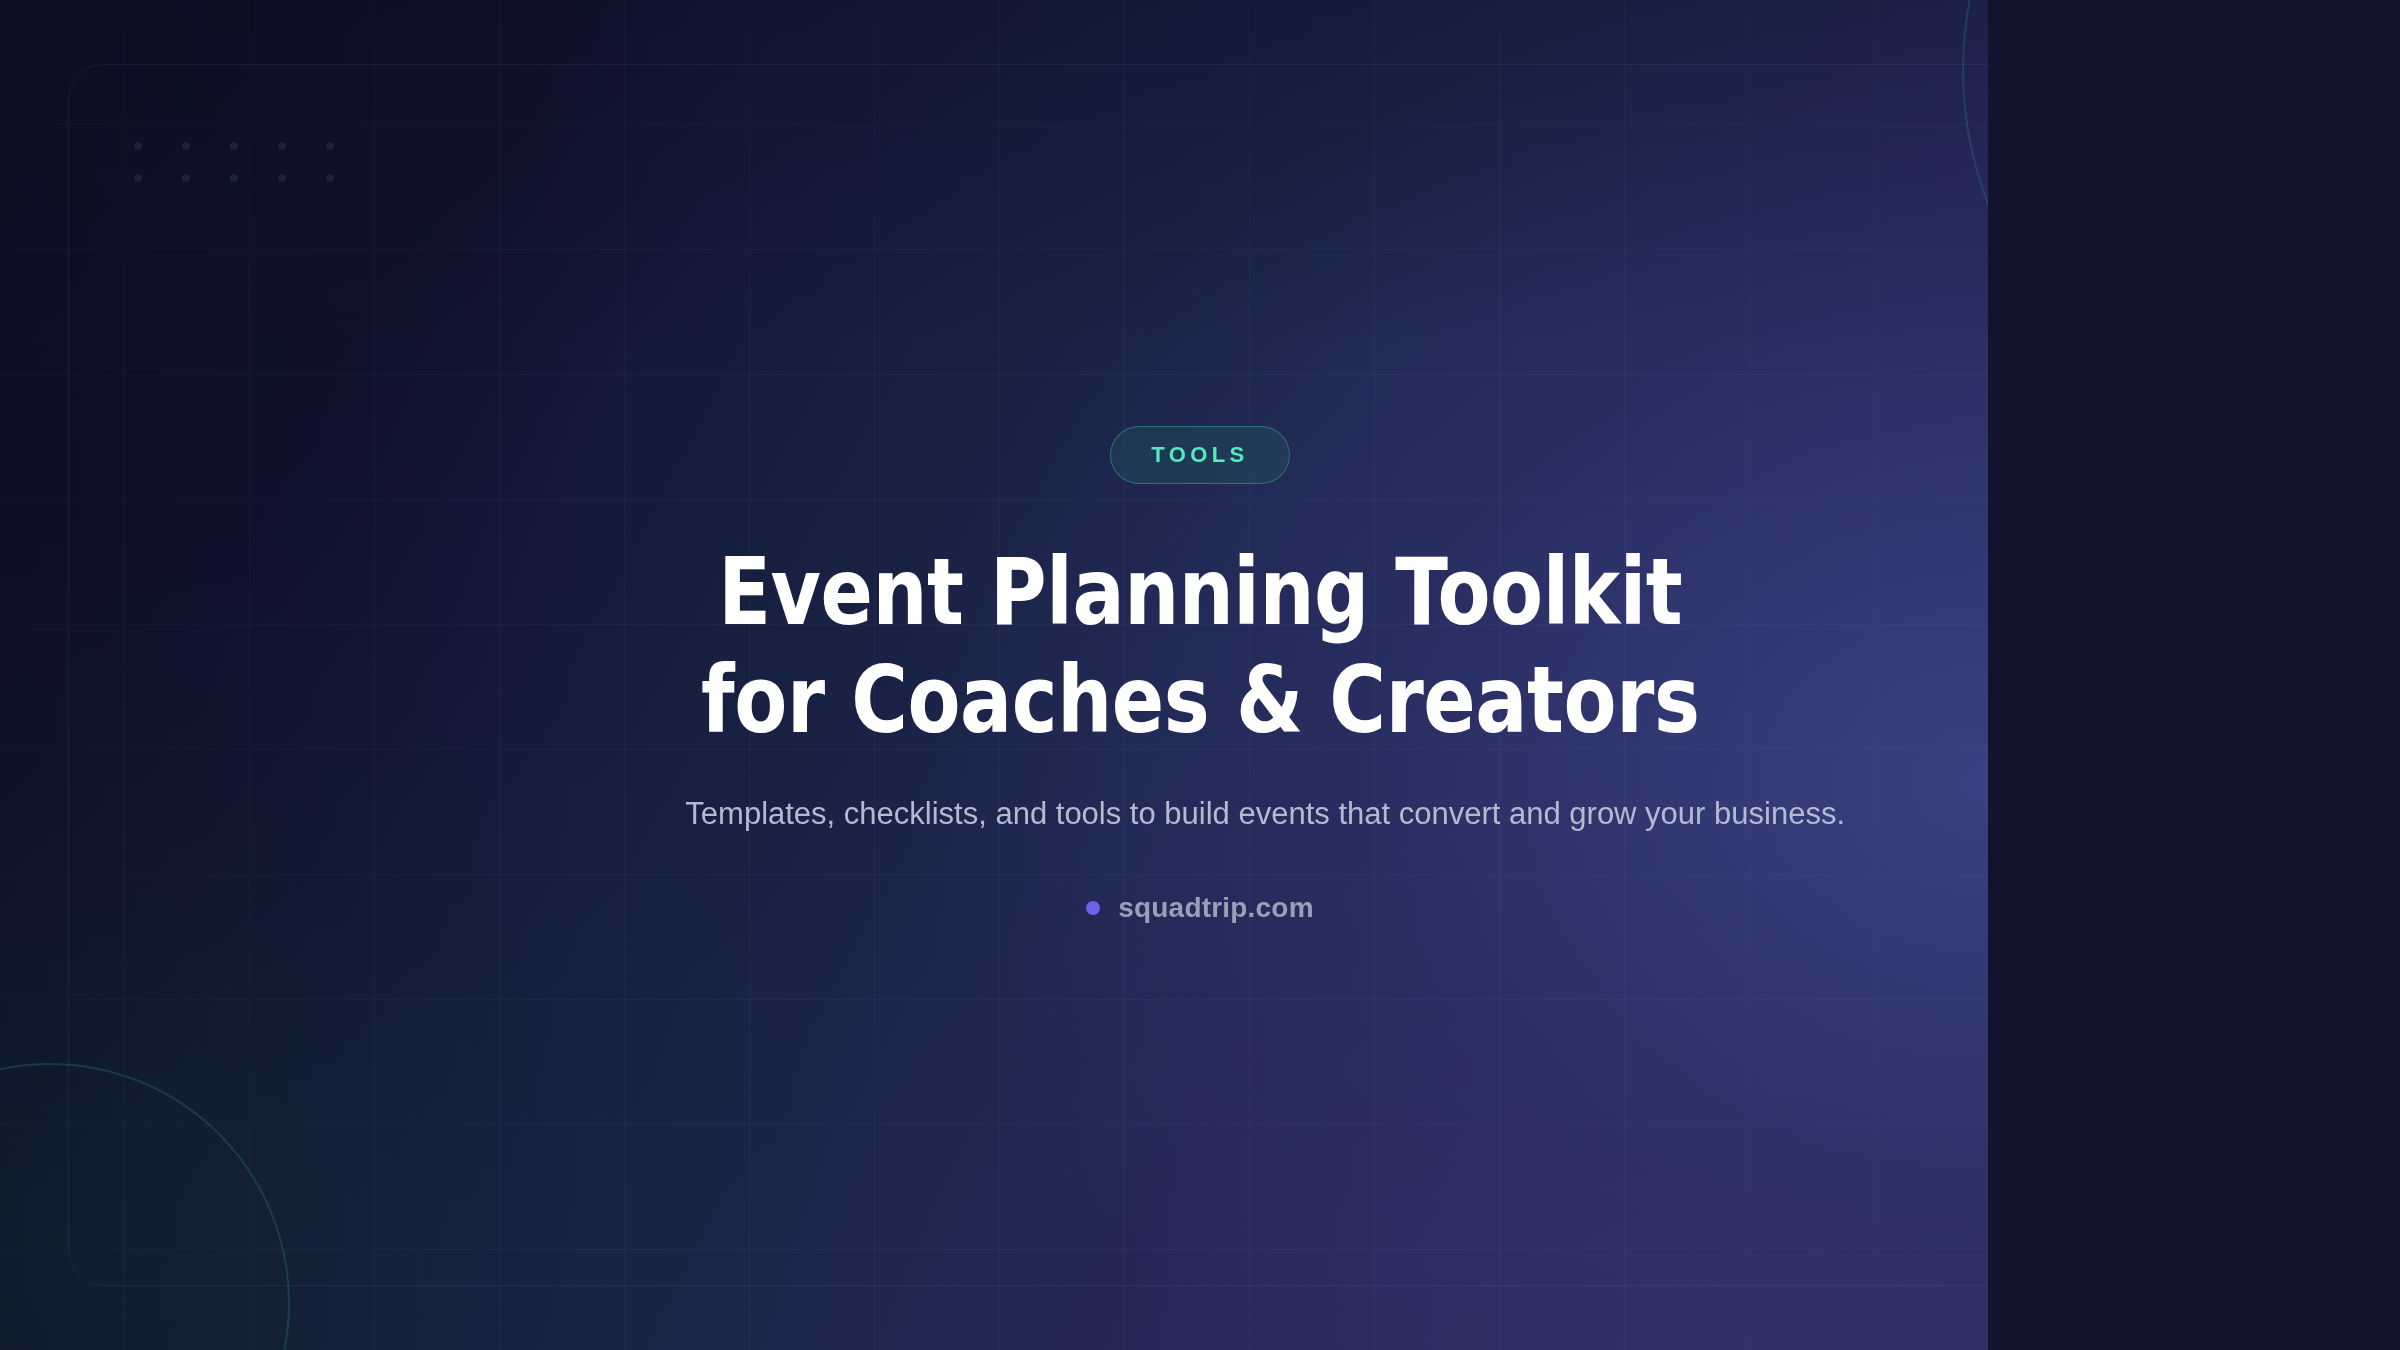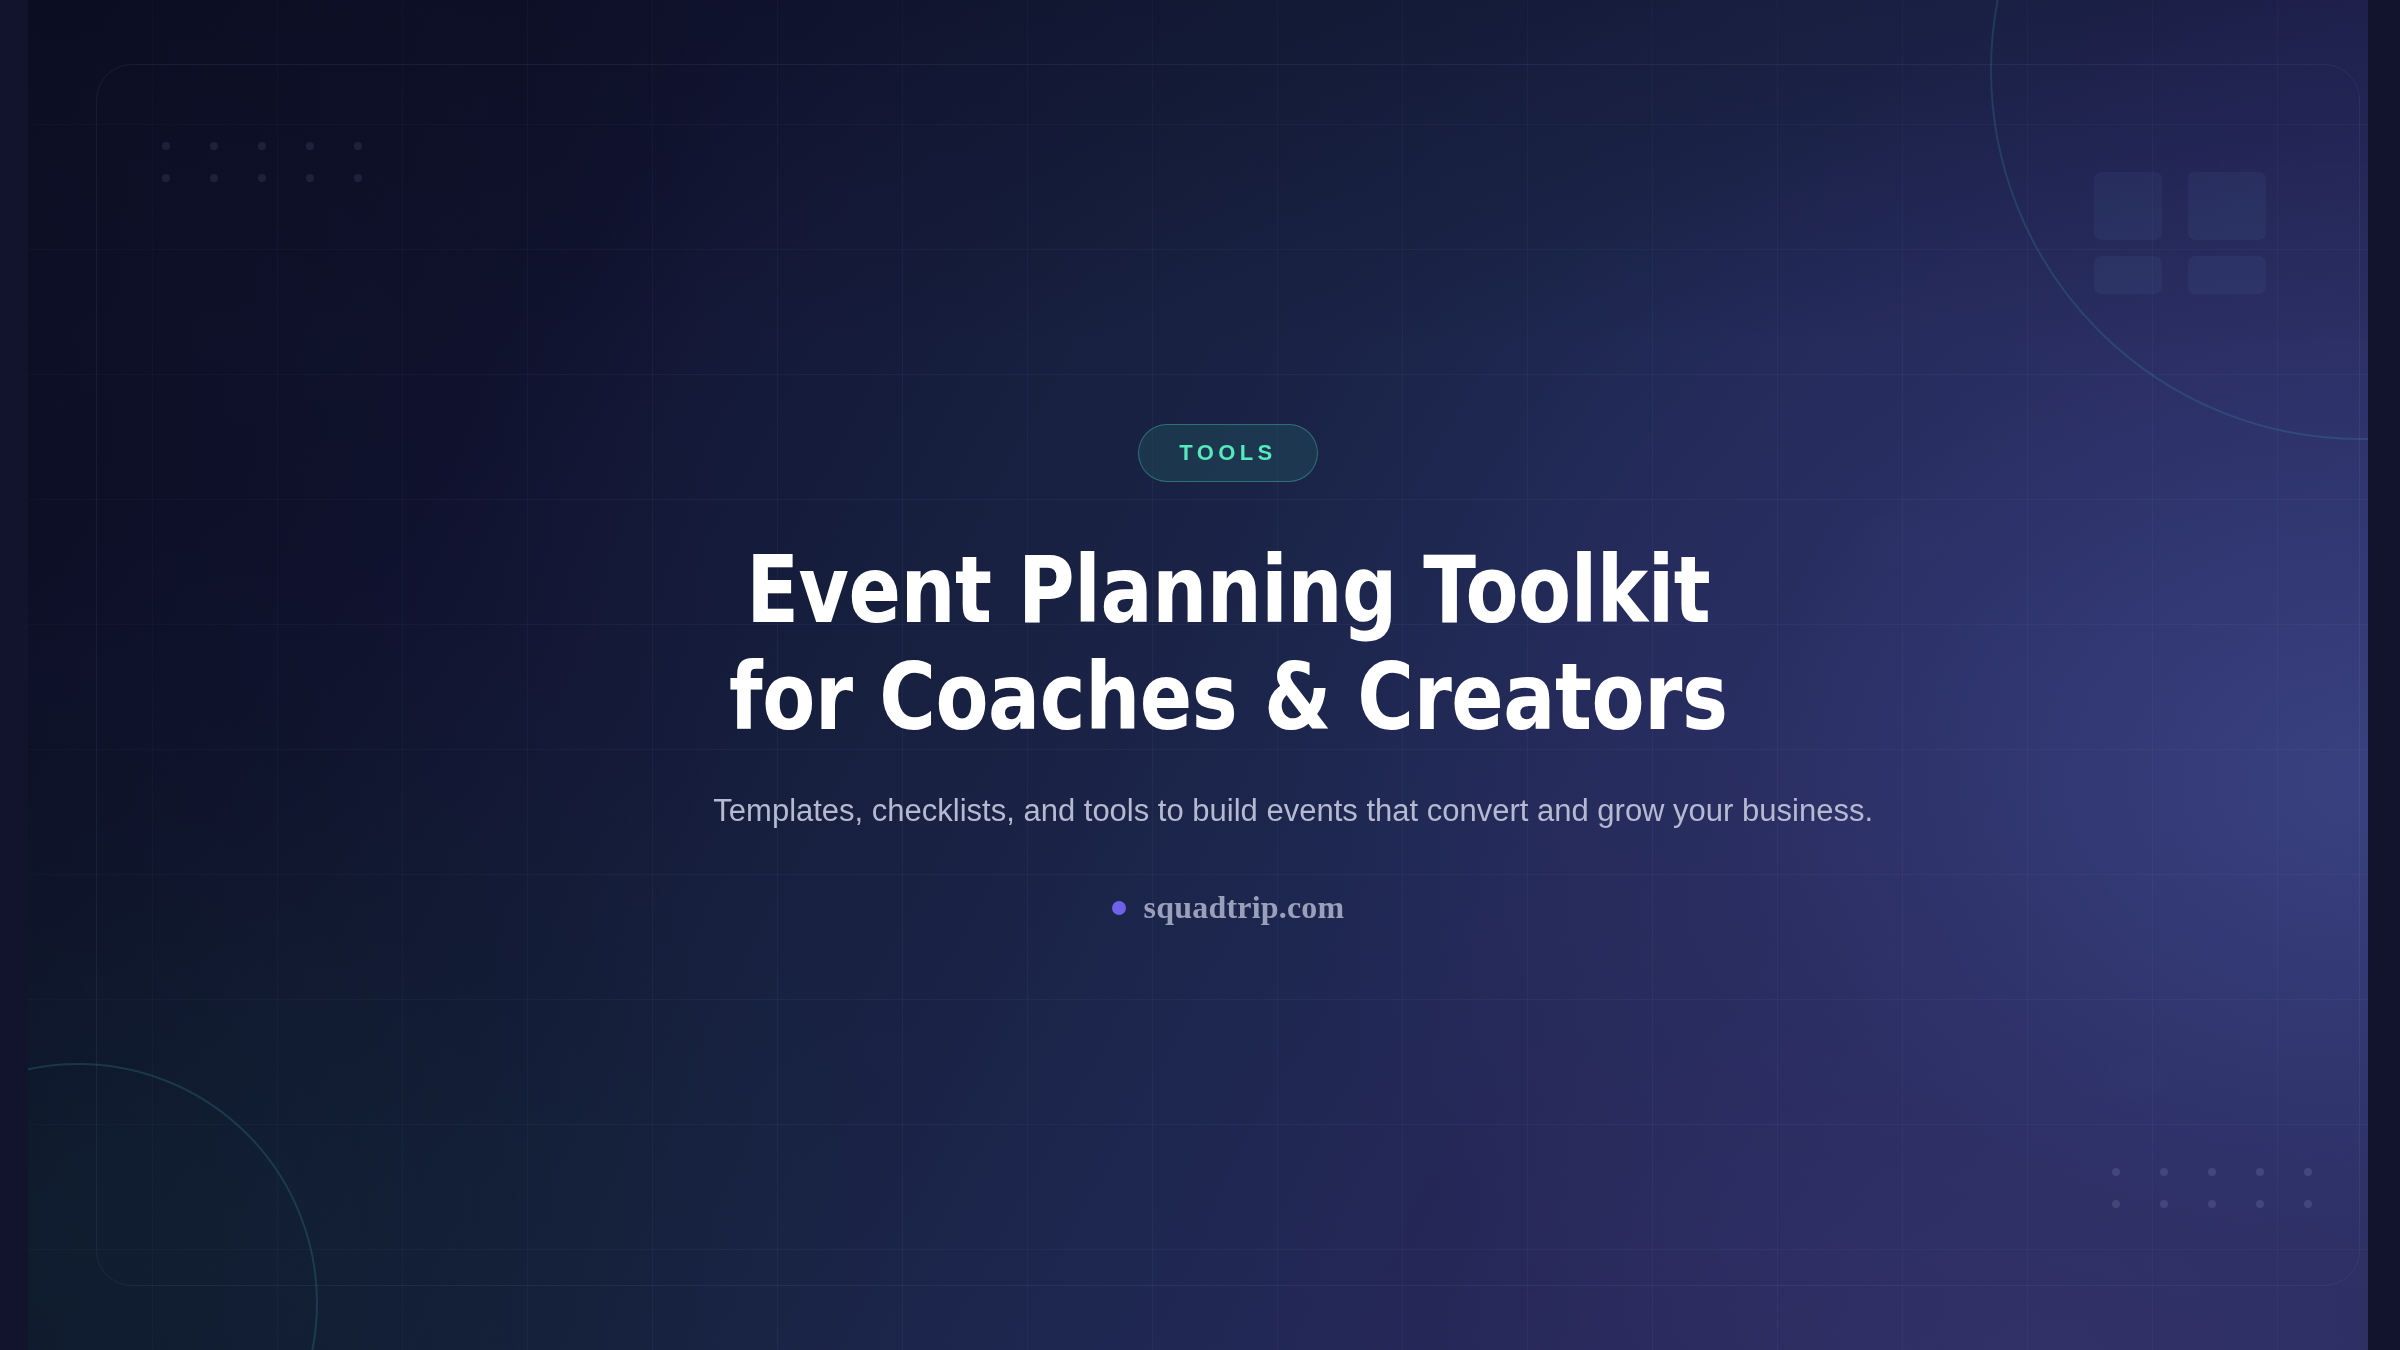--- a/index.html
+++ b/index.html
@@ -13,30 +13,29 @@
   }
 
   body {
     font-family:"Liberation Sans", sans-serif;
     -webkit-font-smoothing:antialiased;
   }
 
   
   .slide {
     position:relative;
-    width:2340px;
+    width:1988px;
     height:1350px;
     overflow:hidden;
     background:
       radial-gradient(ellipse 1500px 1100px at 100% 58%, rgba(58,66,130,0.95) 0%, rgba(45,50,104,0.55) 42%, rgba(35,38,82,0.0) 72%),
       radial-gradient(ellipse 1250px 900px at 86% 100%, rgba(52,48,104,0.80) 0%, rgba(40,38,82,0.35) 48%, rgba(30,30,66,0.0) 75%),
       radial-gradient(ellipse 1100px 950px at 2% 92%, rgba(24,58,70,0.55) 0%, rgba(20,44,56,0.22) 46%, rgba(16,26,44,0.0) 74%),
       radial-gradient(ellipse 900px 700px at 0% 8%, rgba(16,22,48,0.9) 0%, rgba(14,18,40,0.4) 55%, rgba(14,18,40,0.0) 80%),
       linear-gradient(118deg, #0e1030 0%, #121534 22%, #17203f 40%, #1e2750 58%, #272a60 76%, #2c2f66 100%);
-    margin-left: 28px;
   }
 
   
   .grid-overlay {
     position:absolute;
     inset:0;
     background-image:
       linear-gradient(to right, rgba(150,165,215,0.055) 1px, transparent 1px),
       linear-gradient(to bottom, rgba(150,165,215,0.055) 1px, transparent 1px);
     background-size:125px 125px;
@@ -180,24 +179,23 @@
     gap:18px;
   }
   .source-dot {
     width:14px; height:14px;
     border-radius:50%;
     background:#6f61e8;
     display:block;
   }
   .source-label {
     color:#9aa0ba;
-    font-size:32px;
+    font-size:28px;
     font-weight:bold;
     letter-spacing:0.2px;
-    font-family:Liberation Serif, serif;
   }
 
   
   .vignette {
     position:absolute;
     inset:0;
     pointer-events:none;
     background:
       linear-gradient(to right, rgba(8,10,26,0.42) 0%, rgba(8,10,26,0.0) 30%),
       linear-gradient(to bottom, rgba(8,10,26,0.30) 0%, rgba(8,10,26,0.0) 26%);

